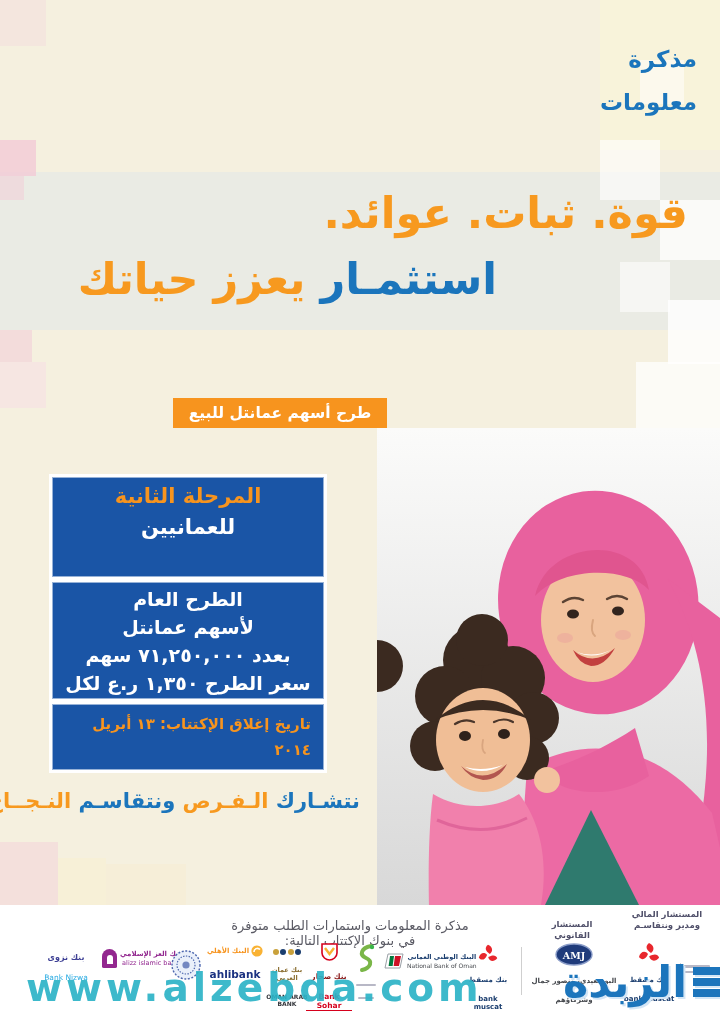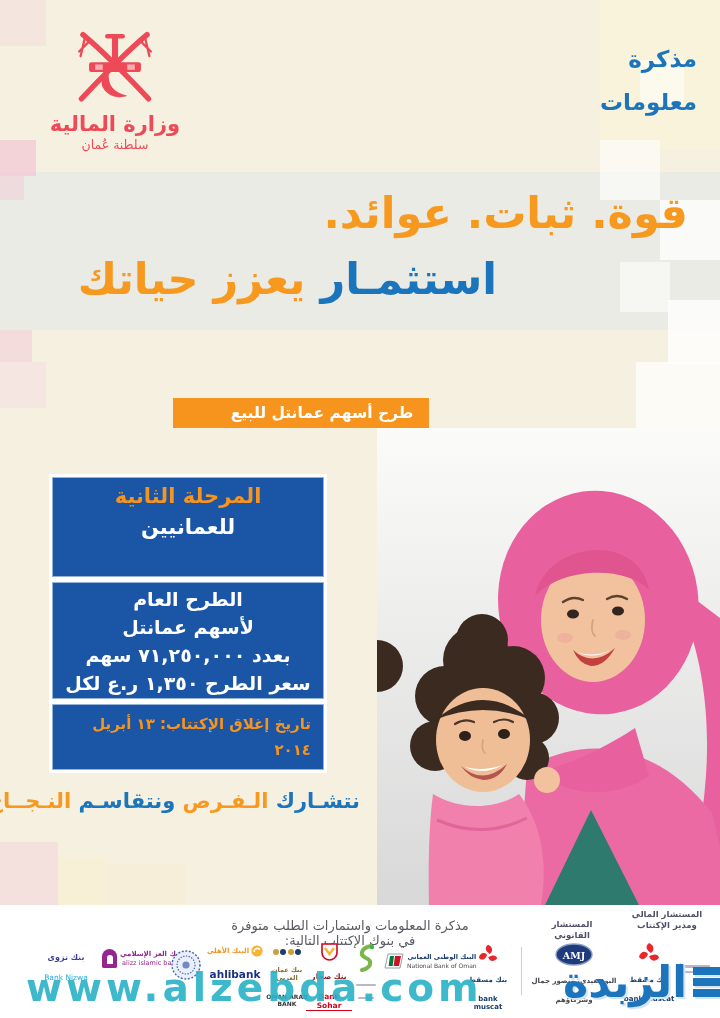--- a/index.html
+++ b/index.html
@@ -16,21 +16,21 @@
   .min-sub{color:#EE4956;font-size:12.5px;margin-top:1px;}
   
   .memo{right:23px;top:38px;text-align:right;color:#1B75BC;font-weight:bold;
     font-size:23px;line-height:43px;}
   
   .hl1{right:32px;top:188px;color:#F7991F;font-weight:bold;font-size:43px;white-space:nowrap;}
   .hl2{right:223px;top:254px;font-weight:bold;font-size:43px;white-space:nowrap;}
   .hl-blue{color:#1B75BC;} .hl-orange{color:#F7991F;}
   
   .badge{left:173px;top:398px;width:214px;height:30px;background:#F7941E;color:#fff;
-    font-weight:bold;font-size:15.5px;display:flex;align-items:center;justify-content:center;padding-left:42px;}
+    font-weight:bold;font-size:15.5px;display:flex;align-items:center;justify-content:center;}
   
   .photo{left:377px;top:428px;width:343px;height:477px;overflow:hidden;}
   
   .offer{left:49px;top:474px;width:278px;background:#fff;padding:3px;
     display:flex;flex-direction:column;gap:5px;box-sizing:border-box;}
   .seg{background:#1A55A6;color:#fff;font-weight:bold;text-align:center;
     border:1px solid rgba(255,255,255,.55);box-sizing:border-box;}
   .seg1{height:100px;font-size:21px;line-height:31px;padding-top:3px;}
   .seg2{height:117px;font-size:19px;line-height:28px;padding-top:2px;}
   .seg3{height:66px;font-size:15px;line-height:26px;text-align:right;padding:6px 12px 0 4px;}
@@ -70,40 +70,20 @@
   <div class="mos" style="left:640px;top:60px;width:44px;height:44px;background:#fff;opacity:.5;"></div>
   <div class="mos" style="left:600px;top:140px;width:60px;height:60px;background:#fff;opacity:.6;"></div>
   <div class="mos" style="left:660px;top:200px;width:60px;height:60px;background:#fff;opacity:.75;"></div>
   <div class="mos" style="left:620px;top:262px;width:50px;height:50px;background:#fff;opacity:.55;"></div>
   <div class="mos" style="left:668px;top:300px;width:52px;height:64px;background:#fff;opacity:.8;"></div>
   <div class="mos" style="left:636px;top:362px;width:84px;height:66px;background:#fff;opacity:.7;"></div>
   <div class="mos" style="left:0;top:842px;width:58px;height:63px;background:#F3D5DB;opacity:.6;"></div>
   <div class="mos" style="left:58px;top:858px;width:48px;height:47px;background:#F7F0D5;opacity:.8;"></div>
   <div class="mos" style="left:106px;top:864px;width:80px;height:41px;background:#F6EDD3;opacity:.6;"></div>
 
-  <div class="abs ministry">
-    <svg width="92" height="84" viewBox="0 0 120 110">
-      <g stroke="#EE4956" fill="none" stroke-linecap="round">
-        <path d="M16,98 C38,74 80,32 102,14" stroke-width="7"></path>
-        <path d="M104,98 C82,74 40,32 18,14" stroke-width="7"></path>
-        <path d="M95,24 l12,12 M99,16 l6,26" stroke-width="3"></path>
-        <path d="M25,24 l-12,12 M21,16 l-6,26" stroke-width="3"></path>
-      </g>
-      <g fill="#EE4956">
-        <rect x="26" y="50" width="68" height="13" rx="3"></rect>
-        <rect x="56" y="16" width="8" height="36" rx="2"></rect>
-        <rect x="47" y="13" width="26" height="6" rx="3"></rect>
-        <path d="M52,63 C50,80 58,90 76,94 C64,99 48,94 43,81 C41,72 45,66 52,63 Z"></path>
-      </g>
-      <rect x="34" y="53" width="10" height="7" fill="#fff" opacity=".55"></rect>
-      <rect x="76" y="53" width="10" height="7" fill="#fff" opacity=".55"></rect>
-    </svg>
-    <div class="min-title" dir="rtl">وزارة المالية</div>
-    <div class="min-sub" dir="rtl">سلطنة عُمان</div>
-  </div>
 
   <div class="abs memo" dir="rtl">
     <div>مذكرة</div>
     <div>معلومات</div>
   </div>
 
   <div class="abs hl1" dir="rtl">قوة. ثبات. عوائد.</div>
   <div class="abs hl2" dir="rtl">
     <span class="hl-blue">استثمـار</span>
     <span class="hl-orange">يعزز حياتك</span>
@@ -186,21 +166,21 @@
     <span class="tg-b">نتشـارك</span>
     <span class="tg-o">الـفـرص</span>
     <span class="tg-b">ونتقاسـم</span>
     <span class="tg-o">النـجــاح</span>
   </div>
 
   <div class="abs footer">
     <div class="abs note" dir="rtl">مذكرة المعلومات واستمارات الطلب متوفرة في بنوك الإكتتاب التالية:</div>
     <div class="abs adv" dir="rtl" style="right:16px;top:4px;width:74px;">
       <div>المستشار المالي</div>
-      <div>ومدير الإكتتاب</div>
+      <div>ومدير ونتقاسـم</div>
     </div>
     <div class="abs adv" dir="rtl" style="right:112px;top:14px;width:72px;">المستشار القانوني</div>
 
     <div class="abs bank" style="left:32px;top:48px;width:68px;">
       <div class="s8" dir="rtl" style="color:#3E4095;font-weight:bold;">بنك نزوى</div>
       <div class="s75" style="color:#29ABE2;">Bank Nizwa</div>
     </div>
 
     <div class="abs" style="left:102px;top:44px;display:flex;gap:3px;align-items:center;">
       <div style="width:15px;height:19px;background:#93278F;border-radius:8px 8px 2px 2px;position:relative;">

